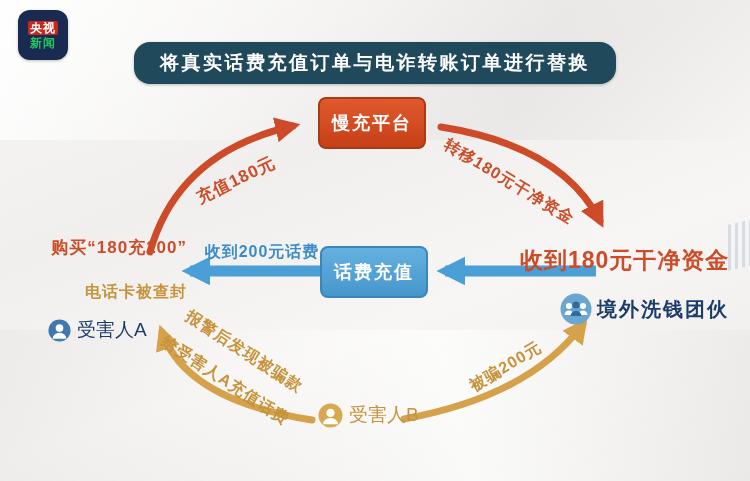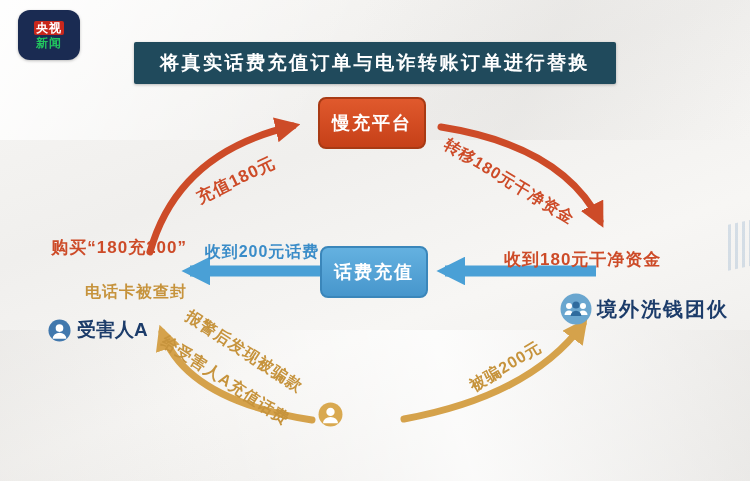--- a/index.html
+++ b/index.html
@@ -9,51 +9,51 @@
     background:linear-gradient(160deg,#f8f7f5 0%,#f0efed 35%,#f7f6f4 62%,#ebeae8 100%);
   }
   .sheen{position:absolute;pointer-events:none;}
   .sheen1{left:0;top:0;width:750px;height:140px;
     background:linear-gradient(115deg,rgba(255,255,255,.9) 0%,rgba(255,255,255,0) 45%,rgba(210,208,205,.25) 70%,rgba(255,255,255,0) 100%);}
   .sheen2{left:0;top:330px;width:750px;height:151px;
     background:linear-gradient(75deg,rgba(222,220,217,.35) 0%,rgba(255,255,255,0) 30%,rgba(255,255,255,.7) 60%,rgba(226,224,221,.3) 100%);}
   .watermark{position:absolute;right:-4px;top:222px;width:26px;height:46px;opacity:.45;transform:skewY(-12deg);
     background:repeating-linear-gradient(90deg,rgba(110,150,190,.55) 0 3px,rgba(255,255,255,0) 3px 7px);}
   
-  .logo{position:absolute;left:18px;top:10px;width:62px;height:50px;border-radius:12px;
+  .logo{position:absolute;left:18px;top:10px;width:50px;height:50px;border-radius:12px;
     background:#1a2b52;display:flex;flex-direction:column;align-items:center;justify-content:center;gap:2px;
     box-shadow:0 1px 3px rgba(0,0,0,.25);}
   .logo .r1{background:#c8271c;color:#fff;font-size:12px;font-weight:bold;line-height:14px;
     padding:0 2px;border-radius:2px;letter-spacing:1px;}
   .logo .r2{color:#22c55e;font-size:12px;font-weight:bold;line-height:13px;letter-spacing:1px;}
   
   .banner{position:absolute;left:50%;top:42px;transform:translateX(-50%);
     background:#204a5c;color:#fff;font-size:19px;font-weight:bold;letter-spacing:2.5px;
-    padding:8px 26px;border-radius:2px;white-space:nowrap;box-shadow:0 1px 3px rgba(0,0,0,.25);}
+    padding:8px 26px;border-radius:16px;white-space:nowrap;box-shadow:0 1px 3px rgba(0,0,0,.25);}
   
   .badge{position:absolute;transform:translate(-50%,-50%);color:#fff;font-size:18px;font-weight:bold;
     letter-spacing:2px;padding:12px 12px;border-radius:8px;white-space:nowrap;font-family:Liberation Serif, serif;}
   .badge.red{left:372px;top:123px;background:linear-gradient(#e0592d,#c64018);border:2px solid #a83a14;}
   .badge.blue{left:374px;top:272px;background:linear-gradient(#64b1e0,#4796cc);border:2px solid #3a86ba;}
   
   .arc-label{position:absolute;font-weight:bold;white-space:nowrap;
     transform:translate(-50%,-50%) rotate(var(--r,0deg));}
   .red-t{color:#cd4b28;}
   .blue-t{color:#3a8cc8;}
   .gold-t{color:#c6933c;}
   .navy-t{color:#1c3c6a;}
   
   .left-block{position:absolute;left:30px;top:236px;width:157px;text-align:right;font-weight:bold;line-height:24px;}
   .left-block .l1,.left-block .l2{color:#cd4b28;font-size:17px;letter-spacing:1px;}
   .left-block .l3{color:#c6933c;font-size:16px;letter-spacing:1px;margin-top:20px;}
   .right-block{position:absolute;left:504px;top:246px;text-align:left;font-weight:bold;line-height:28px;}
-  .right-block .l1{color:#cd4b28;font-size:17px;letter-spacing:1px;}
+  .right-block .l1{color:#cd4b28;font-size:23px;letter-spacing:1px;margin-left:16px;}
   .right-block .l2{color:#c6933c;font-size:17px;letter-spacing:1px;}
   
-  .actor{position:absolute;display:flex;align-items:center;gap:6px;font-weight:bold;white-space:nowrap;}
+  .actor{position:absolute;display:flex;align-items:center;gap:6px;font-weight:normal;white-space:nowrap;}
   .actor-a{left:48px;top:317px;font-size:19px;}
   .actor-b{left:318px;top:402px;font-size:19px;}
   .gang{position:absolute;left:560px;top:293px;width:170px;display:flex;align-items:center;gap:5px;
     font-weight:bold;font-size:20px;letter-spacing:2px;}
   .icon{display:inline-block;line-height:0;}
   svg.flows{position:absolute;left:0;top:0;}
 </style>
 </head>
 <body>
 
@@ -135,14 +135,15 @@
   </div>
 
   <div class="actor actor-b gold-t">
     <span class="icon">
       <svg width="25" height="25" viewBox="0 0 24 24">
         <circle cx="12" cy="12" r="11.5" fill="#d9a950"></circle>
         <circle cx="12" cy="9.5" r="4" fill="#fff"></circle>
         <path d="M4.8 20.5 a7.2 6.2 0 0 1 14.4 0 z" fill="#fff"></path>
       </svg>
     </span>
+    <span>受害人B</span>
   </div>
 </div>
 
 </body></html>

